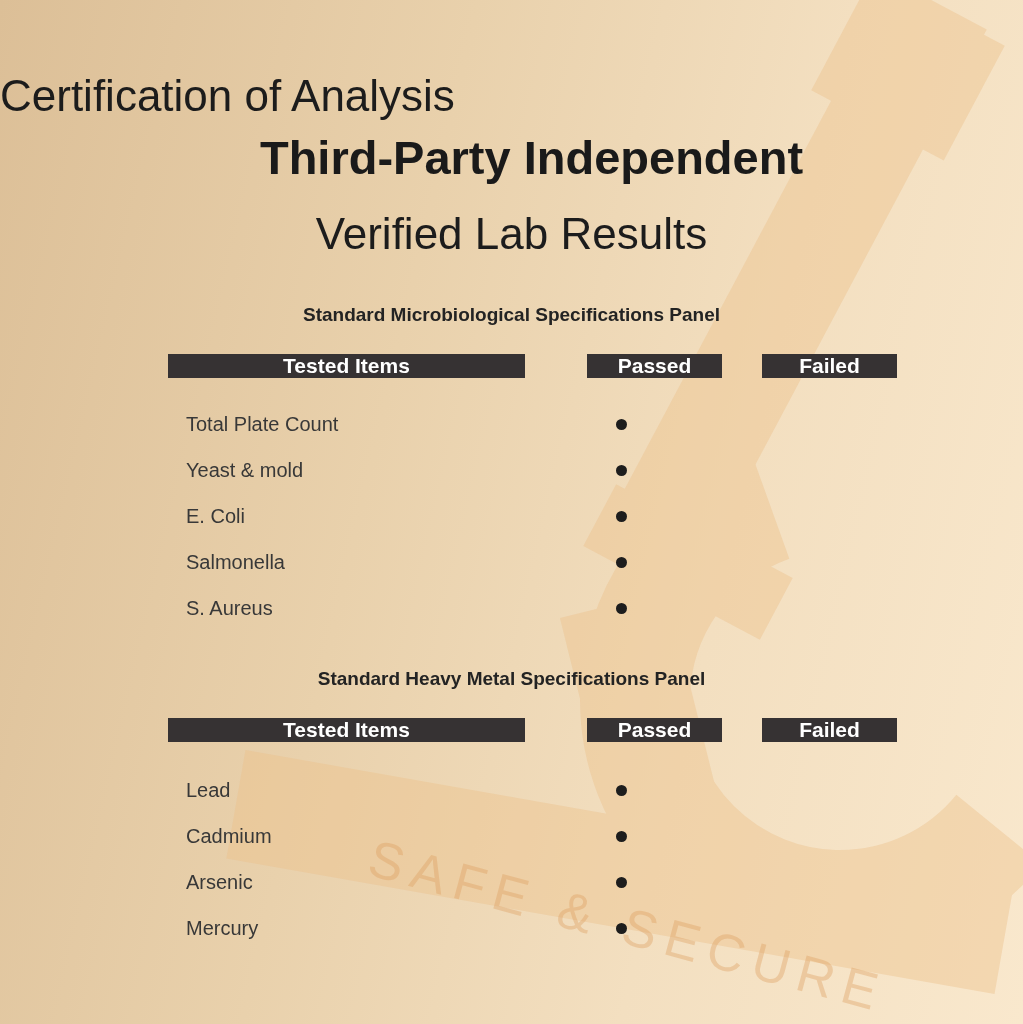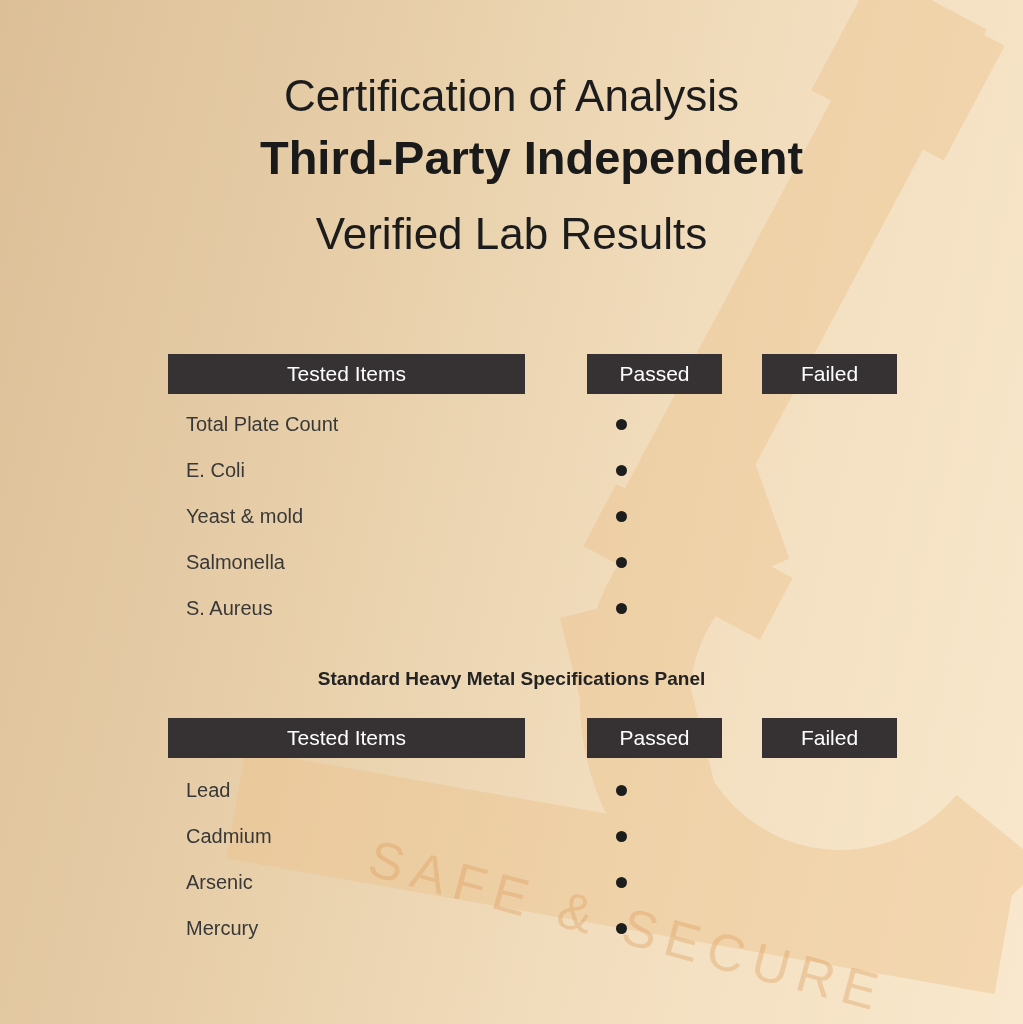--- a/index.html
+++ b/index.html
@@ -8,31 +8,31 @@
     font-family:"Liberation Sans",sans-serif;
     background:linear-gradient(103deg,#dcbf97 0%,#e9d1ac 38%,#f3dfc0 68%,#f9e8cd 100%);
   }
   svg.microscope{position:absolute;left:0;top:0;}
   .wm-text{
     position:absolute;left:378px;top:828px;
     transform:rotate(15deg);transform-origin:left top;
     font-size:52px;font-weight:400;letter-spacing:9px;
     color:rgba(222,158,94,0.38);white-space:nowrap;
   }
-  .title1{position:absolute;top:72px;left:0;width:100%;text-align:center;
+  .title1{position:absolute;top:72px;left:0;width:100%;text-align:left;
     font-size:44px;font-weight:400;color:#1c1c1c;margin:0;line-height:1.1;}
   .title2{position:absolute;top:132px;left:0;width:100%;text-align:center;
     font-size:47px;font-weight:700;color:#1a1a1a;margin:0;line-height:1.1;padding-left:20px;}
   .title3{position:absolute;top:210px;left:0;width:100%;text-align:center;
     font-size:44px;font-weight:400;color:#1c1c1c;margin:0;line-height:1.1;}
   .panel-title{position:absolute;left:0;width:100%;text-align:center;
     font-size:19px;font-weight:700;color:#232323;}
-  .hdr{position:absolute;height:40px;background:#363233;color:#ffffff;
+  .hdr{position:absolute;height:24px;background:#363233;color:#ffffff;
     display:flex;align-items:center;justify-content:center;
-    font-size:21px;font-weight:400;}
+    font-size:21px;font-weight:700;}
   .hdr-items{left:168px;width:357px;}
   .hdr-passed{left:587px;width:135px;}
   .hdr-failed{left:762px;width:135px;}
   .rows{position:absolute;left:0;width:100%;}
   .trow{position:relative;height:46px;}
   .trow .item{
     position:absolute;left:186px;top:50%;transform:translateY(-50%);
     font-size:20px;color:#383838;white-space:nowrap;}
   .trow .dot{
     position:absolute;top:50%;margin-top:-5.5px;width:11px;height:11px;
@@ -53,34 +53,35 @@
       <circle cx="840" cy="700" r="205" fill="none" stroke="#ecc08b" stroke-width="110" stroke-dasharray="755 533" stroke-dashoffset="-140"></circle>
     </g>
   </svg>
 
   <div class="wm-text">SAFE &amp; SECURE</div>
 
   <h1 class="title1">Certification of Analysis</h1>
   <h2 class="title2">Third-Party Independent</h2>
   <h3 class="title3">Verified Lab Results</h3>
 
+  <div class="panel-title" style="top:304px">Standard Microbiological Specifications Panel</div>
   <div class="hdr hdr-items" style="top:354px">Tested Items</div>
   <div class="hdr hdr-passed" style="top:354px">Passed</div>
   <div class="hdr hdr-failed" style="top:354px">Failed</div>
   <div class="rows" style="top:401px">
       <div class="trow">
         <span class="item">Total Plate Count</span>
         <span class="dot" style="left: 616px;"></span>
       </div>
       <div class="trow">
-        <span class="item">E. Coli</span>
+        <span class="item">Yeast &amp; mold</span>
         <span class="dot" style="left: 616px;"></span>
       </div>
       <div class="trow">
-        <span class="item">Yeast &amp; mold</span>
+        <span class="item">E. Coli</span>
         <span class="dot" style="left: 616px;"></span>
       </div>
       <div class="trow">
         <span class="item">Salmonella</span>
         <span class="dot" style="left: 616px;"></span>
       </div>
       <div class="trow">
         <span class="item">S. Aureus</span>
         <span class="dot" style="left: 616px;"></span>
       </div>

